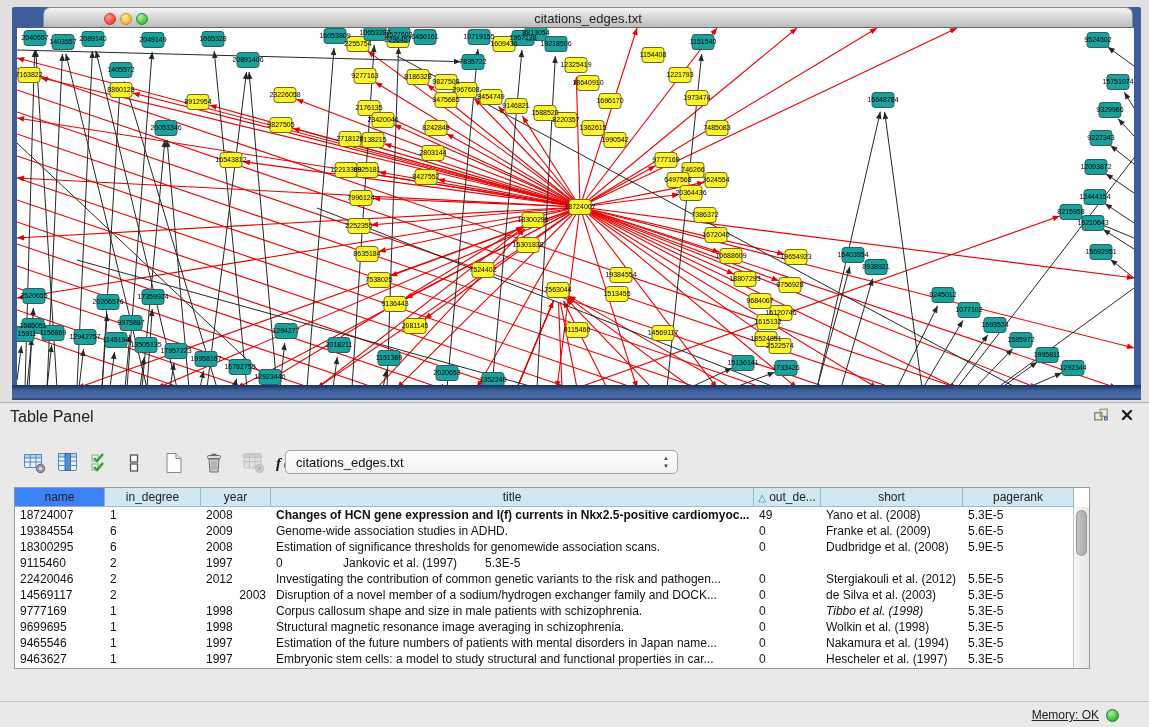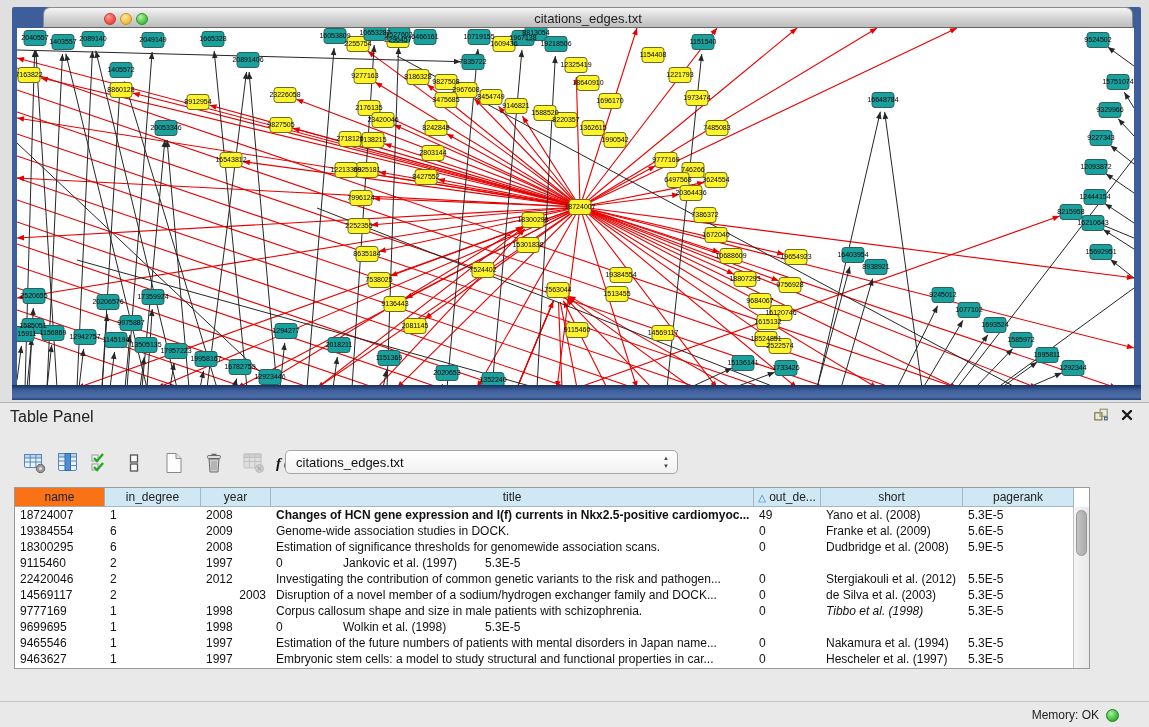--- a/index.html
+++ b/index.html
@@ -41,21 +41,21 @@
   .dd-arrows { position:absolute; right:8px; top:3px; display:flex; flex-direction:column;
     font-size:6px; line-height:8px; color:#444; }
 
   
   .tbl { position:absolute; left:14px; top:84px; width:1076px; height:182px;
     background:#fff; border:1px solid #999; overflow:hidden; }
   .tbl-head { display:flex; height:19px; }
   .hcell { background:#cfe8f3; border-right:1px solid #9fbac6; border-bottom:1px solid #9fbac6;
     font-size:12px; color:#222; text-align:center; line-height:18px;
     white-space:nowrap; overflow:hidden; flex:0 0 auto; }
-  .hcell.first { background:#f97316; border-right:1px solid #ababab; border-bottom:1px solid #ababab; }
+  .hcell.first { background:#3b82f6; border-right:1px solid #ababab; border-bottom:1px solid #ababab; }
   .tri { color:#2e7fc1; font-size:10px; }
   .trow { display:flex; height:16px; }
   .tcell { font-size:12px; color:#111; line-height:16px; padding:0 5px;
     white-space:nowrap; overflow:hidden; flex:0 0 auto; }
   .vscroll { position:absolute; right:0; top:19px; bottom:0; width:16px;
     background:linear-gradient(90deg,#f5f5f5,#e8e8e8); border-left:1px solid #c4c4c4; }
   .vthumb { position:absolute; left:2px; top:3px; width:11px; height:46px;
     background:linear-gradient(90deg,#c4c4c4,#ababab); border:1px solid #979797; border-radius:6px; }
 
   
@@ -64,21 +64,21 @@
     background:#fff; box-shadow:0 1px 1px rgba(0,0,0,0.12); }
   .seg-item { padding:2px 15px 3px; font-size:12.5px; color:#222; border-left:1px solid #bbb;
     background:linear-gradient(180deg,#ffffff,#ededed); }
   .seg-item:first-child { border-left:none; }
   .seg-item.active { background:linear-gradient(180deg,#9c9c9c,#6f6f6f); color:#f2f2f2; }
 
   
   .statusbar { position:absolute; left:0; right:0; top:298px; height:27px;
     border-top:1px solid #c6c6c6; display:flex; align-items:center; justify-content:flex-end;
     padding-right:30px; }
-  .mem-label { font-size:12px; color:#222; margin-right:7px; }
+  .mem-label { font-size:12px; color:#222; margin-right:7px;text-decoration:underline; }
   .dot { width:13px; height:13px; border-radius:50%; border:1px solid #1f7a1f;
     background:radial-gradient(circle at 35% 30%,#a8f0a0,#3dbb38 65%,#2a9a28); }
 </style>
 </head>
 <body>
 
 <div class="net-window">
   <div class="titlebar">
     <span class="light red"></span>
     <span class="light yellow"></span>
@@ -732,21 +732,21 @@
           <div class="tcell" style="width: 70px;">2008</div>
           <div class="tcell" style="width: 483px; font-weight: bold;">Changes of HCN gene expression and I(f) currents in Nkx2.5-positive cardiomyoc...</div>
           <div class="tcell" style="width: 67px;">49</div>
           <div class="tcell" style="width: 142px;">Yano et al. (2008)</div>
           <div class="tcell" style="width: 111px;">5.3E-5</div>
         </div>
         <div class="trow">
           <div class="tcell" style="width: 90px;">19384554</div>
           <div class="tcell" style="width: 96px;">6</div>
           <div class="tcell" style="width: 70px;">2009</div>
-          <div class="tcell" style="width: 483px;">Genome-wide association studies in DOCK.</div>
+          <div class="tcell" style="width: 483px;">Genome-wide association studies in ADHD.</div>
           <div class="tcell" style="width: 67px;">0</div>
           <div class="tcell" style="width: 142px;">Franke et al. (2009)</div>
           <div class="tcell" style="width: 111px;">5.6E-5</div>
         </div>
         <div class="trow">
           <div class="tcell" style="width: 90px;">18300295</div>
           <div class="tcell" style="width: 96px;">6</div>
           <div class="tcell" style="width: 70px;">2008</div>
           <div class="tcell" style="width: 483px;">Estimation of significance thresholds for genomewide association scans.</div>
           <div class="tcell" style="width: 67px;">0</div>
@@ -785,20 +785,21 @@
           <div class="tcell" style="width: 70px;">1998</div>
           <div class="tcell" style="width: 483px;">Corpus callosum shape and size in male patients with schizophrenia.</div>
           <div class="tcell" style="width: 67px;">0</div>
           <div class="tcell" style="width: 142px; font-style: italic;">Tibbo et al. (1998)</div>
           <div class="tcell" style="width: 111px;">5.3E-5</div>
         </div>
         <div class="trow">
           <div class="tcell" style="width: 90px;">9699695</div>
           <div class="tcell" style="width: 96px;">1</div>
           <div class="tcell" style="width: 70px;">1998</div>
+          <div class="tcell" style="width: 483px;">Structural magnetic resonance image averaging in schizophrenia.</div>
           <div class="tcell" style="width: 67px;">0</div>
           <div class="tcell" style="width: 142px;">Wolkin et al. (1998)</div>
           <div class="tcell" style="width: 111px;">5.3E-5</div>
         </div>
         <div class="trow">
           <div class="tcell" style="width: 90px;">9465546</div>
           <div class="tcell" style="width: 96px;">1</div>
           <div class="tcell" style="width: 70px;">1997</div>
           <div class="tcell" style="width: 483px;">Estimation of the future numbers of patients with mental disorders in Japan name...</div>
           <div class="tcell" style="width: 67px;">0</div>

